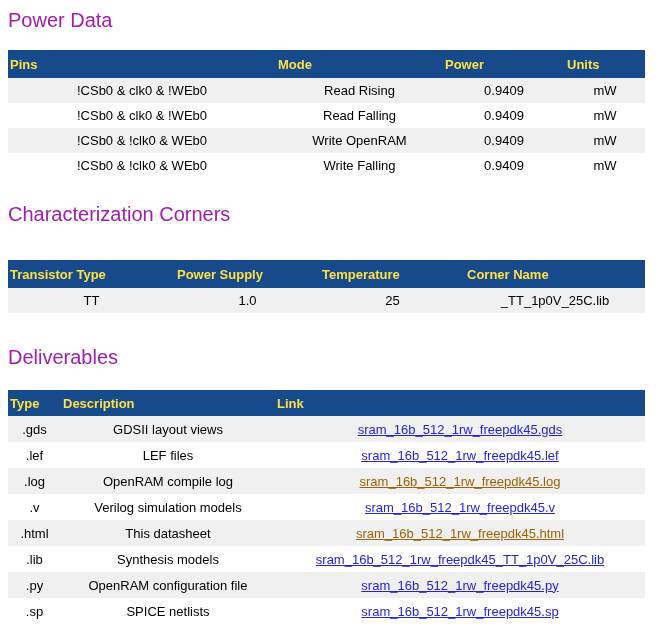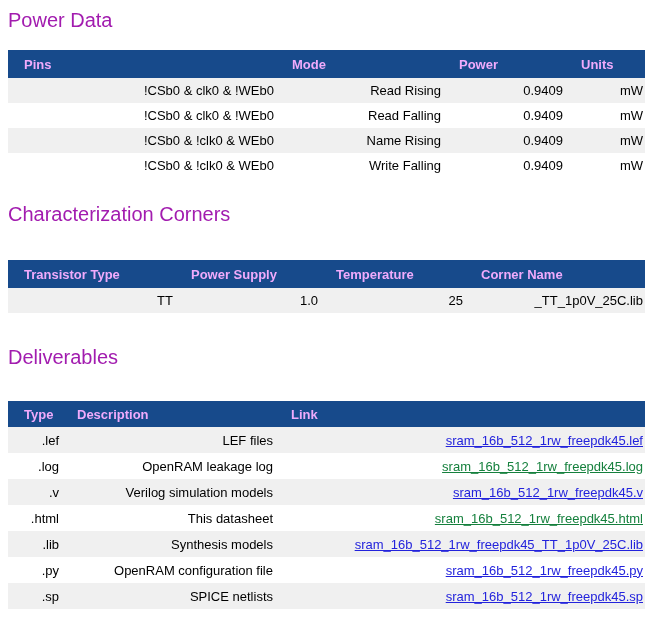--- a/index.html
+++ b/index.html
@@ -20,43 +20,43 @@
   }
   h2.section-title {
     font-size: 20px;
     line-height: 20px;
     font-weight: normal;
     color: #a21caf;
     margin: 0;
   }
   #power-title { margin-top: 10px; margin-bottom: 20px; }
   #corners-title { margin-top: 26px; margin-bottom: 36px; }
-  #deliverables-title { margin-top: 34px; margin-bottom: 34px; }
+  #deliverables-title { margin-top: 34px; margin-bottom: 23px; }
 
   table {
     width: 100%;
     border-collapse: collapse;
     table-layout: fixed;
     font-size: 13px;
   }
   thead th {
     background: #174A8B;
-    color: #f0abfc;
+    color: #fde047;
     font-weight: bold;
     text-align: left;
     height: 28px;
-    padding: 0 16px;
+    padding: 0 2px;
     vertical-align: middle;
     font-size: 13px;
   }
   tbody td {
     height: 25px;
     padding: 0 2px;
     vertical-align: middle;
-    text-align: right;
+    text-align: center;
     white-space: nowrap;
     overflow: hidden;
   }
   tbody tr:nth-child(odd)  { background: #F0F0F0; }
   tbody tr:nth-child(even) { background: #FFFFFF; }
 
   
   #power-table col.c1 { width: 268px; }
   #power-table col.c2 { width: 167px; }
   #power-table col.c3 { width: 122px; }
@@ -69,21 +69,21 @@
   #deliverables-table tbody td { height: 26px; }
   #deliverables-table col.c1 { width: 53px; }
   #deliverables-table col.c2 { width: 214px; }
 
   a.file-link {
     color: #2323DC;
     text-decoration: underline;
     cursor: pointer;
   }
   a.file-link.visited {
-    color: #15803d;
+    color: #a16207;
   }
 </style>
 </head>
 <body>
 
 <div class="content">
 
   <h2 class="section-title" id="power-title">Power Data</h2>
 
   <table id="power-table">
@@ -109,21 +109,21 @@
         <td>mW</td>
       </tr>
       <tr>
         <td>!CSb0 &amp; clk0 &amp; !WEb0</td>
         <td>Read Falling</td>
         <td>0.9409</td>
         <td>mW</td>
       </tr>
       <tr>
         <td>!CSb0 &amp; !clk0 &amp; WEb0</td>
-        <td>Name Rising</td>
+        <td>Write OpenRAM</td>
         <td>0.9409</td>
         <td>mW</td>
       </tr>
       <tr>
         <td>!CSb0 &amp; !clk0 &amp; WEb0</td>
         <td>Write Falling</td>
         <td>0.9409</td>
         <td>mW</td>
       </tr>
     </tbody>
@@ -166,27 +166,32 @@
       </colgroup>
     <thead>
       <tr>
         <th>Type</th>
         <th>Description</th>
         <th>Link</th>
       </tr>
     </thead>
     <tbody>
       <tr>
+        <td>.gds</td>
+        <td>GDSII layout views</td>
+        <td><a class="file-link" href="#">sram_16b_512_1rw_freepdk45.gds</a></td>
+      </tr>
+      <tr>
         <td>.lef</td>
         <td>LEF files</td>
         <td><a class="file-link" href="#">sram_16b_512_1rw_freepdk45.lef</a></td>
       </tr>
       <tr>
         <td>.log</td>
-        <td>OpenRAM leakage log</td>
+        <td>OpenRAM compile log</td>
         <td><a class="file-link visited" href="#">sram_16b_512_1rw_freepdk45.log</a></td>
       </tr>
       <tr>
         <td>.v</td>
         <td>Verilog simulation models</td>
         <td><a class="file-link" href="#">sram_16b_512_1rw_freepdk45.v</a></td>
       </tr>
       <tr>
         <td>.html</td>
         <td>This datasheet</td>

